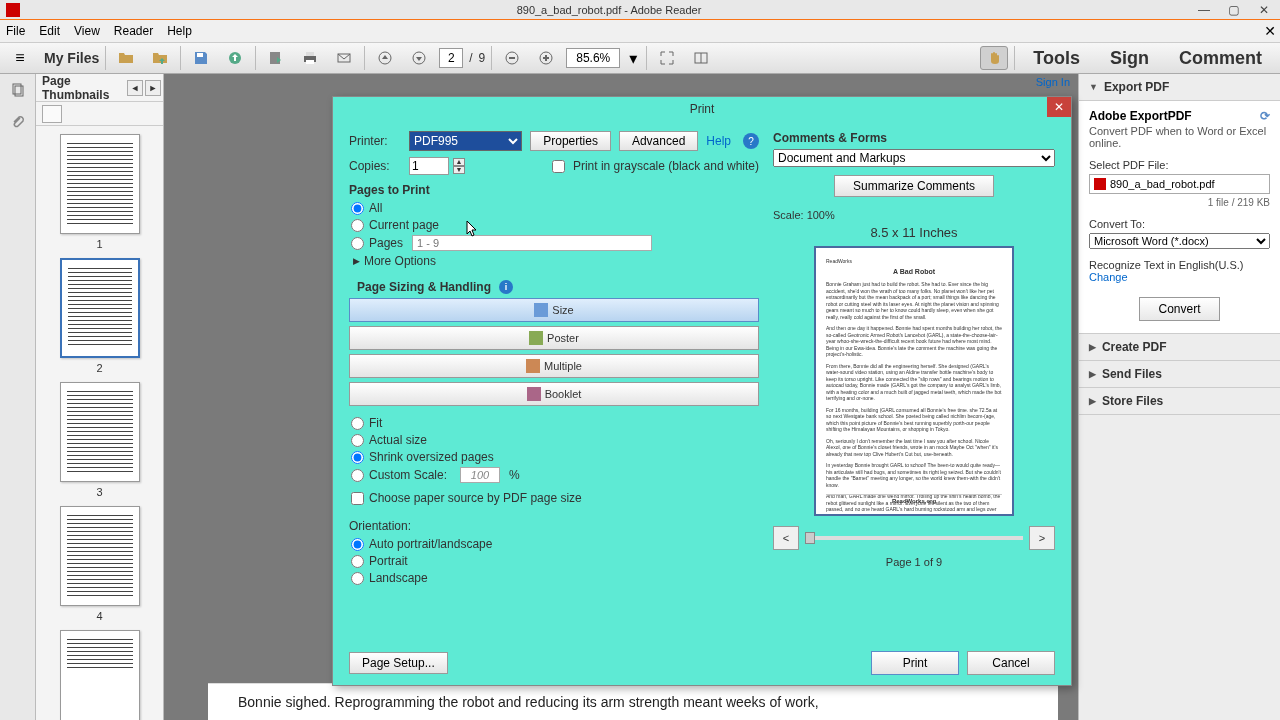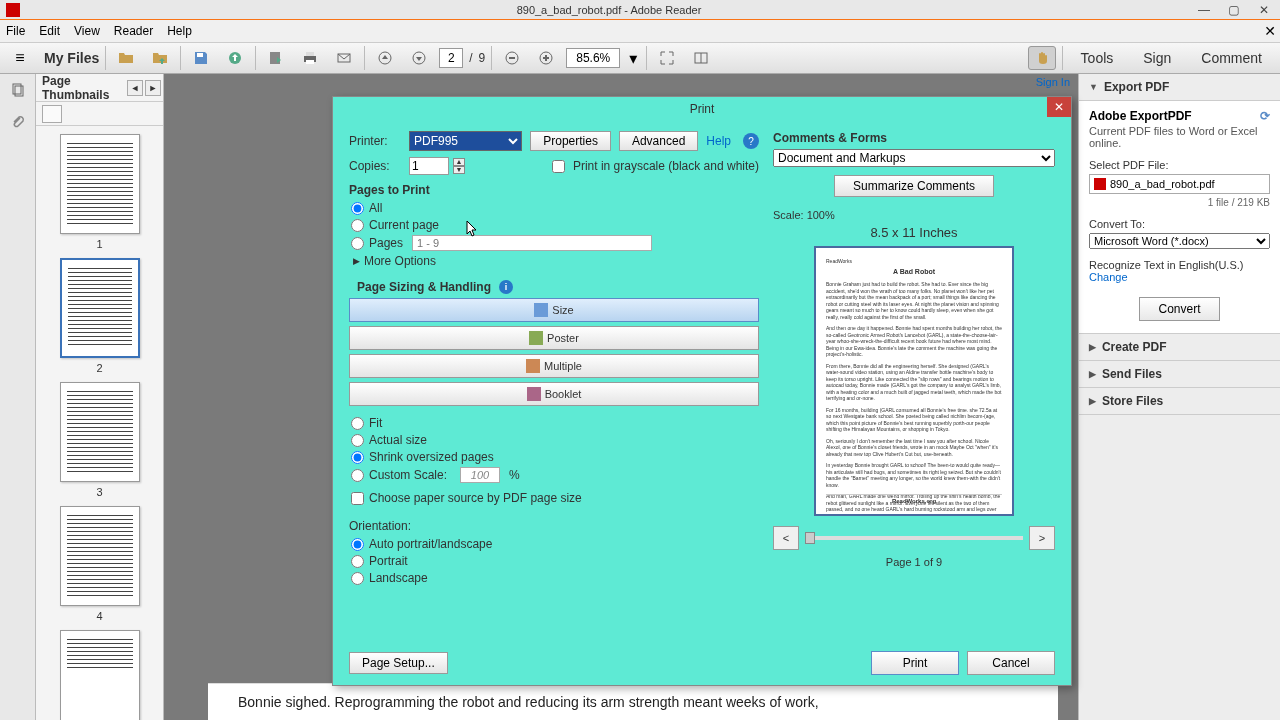--- a/index.html
+++ b/index.html
@@ -19,21 +19,21 @@
 
 
 .toolbar { height: 32px; background: linear-gradient(#f7f7f7,#e0e0e0); border-top: 1px solid #ccc; border-bottom: 1px solid #aaa; display: flex; align-items: center; padding: 0 6px; gap: 6px; }
 .toolbar .btn { width: 28px; height: 24px; display: flex; align-items: center; justify-content: center; border-radius: 3px; cursor:pointer;}
 .toolbar .sep { width: 1px; height: 24px; background: #bbb; }
 .toolbar .myfiles { font-weight: bold; font-size: 14px; color: #333; margin-left: 4px; cursor:pointer;}
 .toolbar .pagefield { width: 24px; height: 20px; text-align: center; font-size: 12px; border:1px solid #999;}
 .toolbar .pagecount { font-size: 12px; color: #333; }
 .toolbar .zoomfield { width: 54px; height: 20px; font-size: 12px; text-align: center; border:1px solid #999;}
 .toolbar .spacer { flex: 1; }
-.toolbar .right-tab { font-size: 14px; color: #333; padding: 0 12px; cursor:pointer; font-weight: 400;}
+.toolbar .right-tab { font-size: 18px; color: #333; padding: 0 12px; cursor:pointer; font-weight: 700;}
 .toolbar .hand { background:#d0d0d0; border:1px solid #999;}
 
 svg.icon { width: 16px; height: 16px; }
 
 
 .main { display: flex; height: 646px; position: relative;}
 .leftstrip { width: 36px; background: #e8e8e8; border-right: 1px solid #bbb; padding-top: 4px; display:flex; flex-direction:column; align-items:center; gap:8px;}
 .leftstrip .stripbtn { width:24px; height:24px; cursor:pointer; display:flex;align-items:center;justify-content:center;}
 
 .thumbpanel { width: 128px; background: #f4f4f4; border-right: 1px solid #bbb; display:flex; flex-direction:column;}
@@ -309,21 +309,21 @@
   <div class="rightpanel">
     <div class="rpanel-acc">
         <span class="tri">▼</span>
         <span>Export PDF</span>
       </div>
     <div class="rpanel-body">
       <div class="heading">
           <span>Adobe ExportPDF</span>
           <span style="color:#5a8cc8;">⟳</span>
         </div>
-      <div class="desc">Current PDF files to Word or Excel online.</div>
+      <div class="desc">Convert PDF when to Word or Excel online.</div>
       <div class="lbl">Select PDF File:</div>
       <div class="filebox">
           <div class="pdfmini"></div>
           <span>890_a_bad_robot.pdf</span>
         </div>
       <div class="count">1 file / 219 KB</div>
       <div class="lbl">Convert To:</div>
       <select><option>Microsoft Word (*.docx)</option></select>
       <div class="recog">Recognize Text in English(U.S.)</div>
       <div class="change">Change</div>

